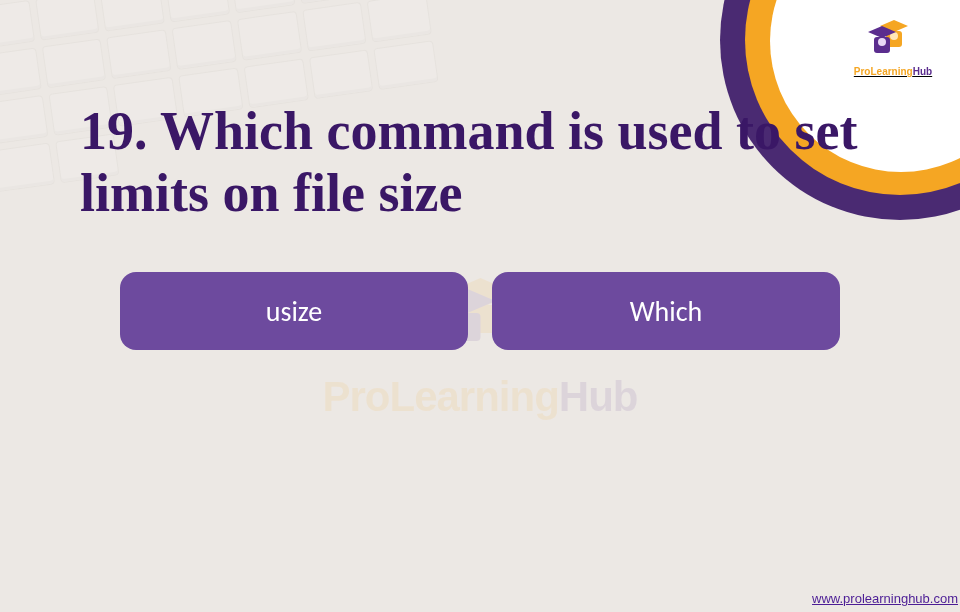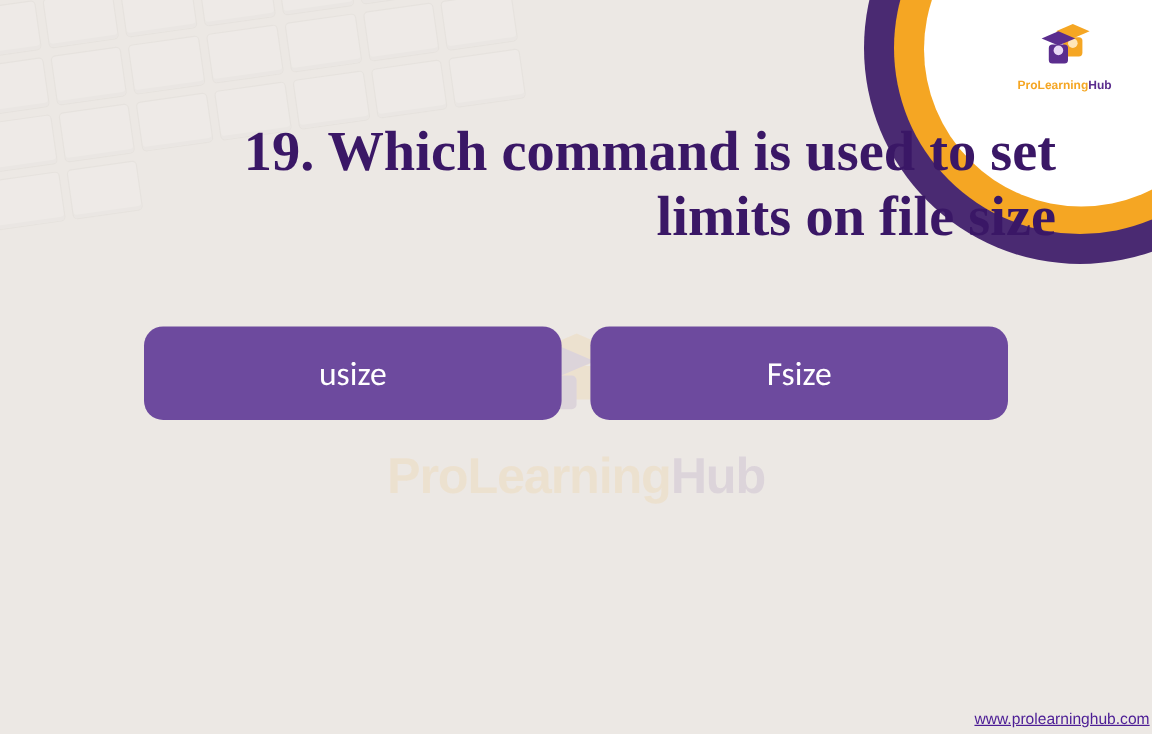--- a/index.html
+++ b/index.html
@@ -56,20 +56,22 @@
     background: #ffffff;
     border-radius: 50%;
     display: flex;
     align-items: center;
     justify-content: center;
   }
   .logo {
     position: absolute;
     top: 14px; right: 22px;
     width: 90px;
+    text-align: center;
+    text-decoration: underline;
   }
   .logo svg { display: block; margin: 0 auto 2px; }
   .logo-text {
     font-family: Arial, sans-serif;
     font-size: 10px;
     font-weight: bold;
     color: #f5a623;
   }
   .logo-text .hub { color: #5b2d8e; }
 
@@ -90,22 +92,22 @@
     letter-spacing: -1px;
     color: #f5a623;
   }
   .watermark-text .hub { color: #5b2d8e; }
 
   
   .question {
     position: absolute;
     top: 100px;
     left: 0; right: 0;
-    text-align: right;
-    font-size: 47px;
+    text-align: left;
+    font-size: 54px;
     font-weight: bold;
     color: #3a1766;
     line-height: 1.15;
     padding: 0 80px;
   }
 
   
   .answers {
     position: absolute;
     top: 272px;
@@ -212,17 +214,17 @@
       <div class="logo-text">
         <span>ProLearning</span><span class="hub">Hub</span>
       </div>
     </div>
   </div>
 
   <div class="question">19. Which command is used to set limits on file size</div>
 
   <div class="answers">
     <div class="answer">usize</div>
-    <div class="answer">Fsize</div>
+    <div class="answer">Which</div>
   </div>
 
   <a class="footer-url">www.prolearninghub.com</a>
 </div>
 
 </body></html>

